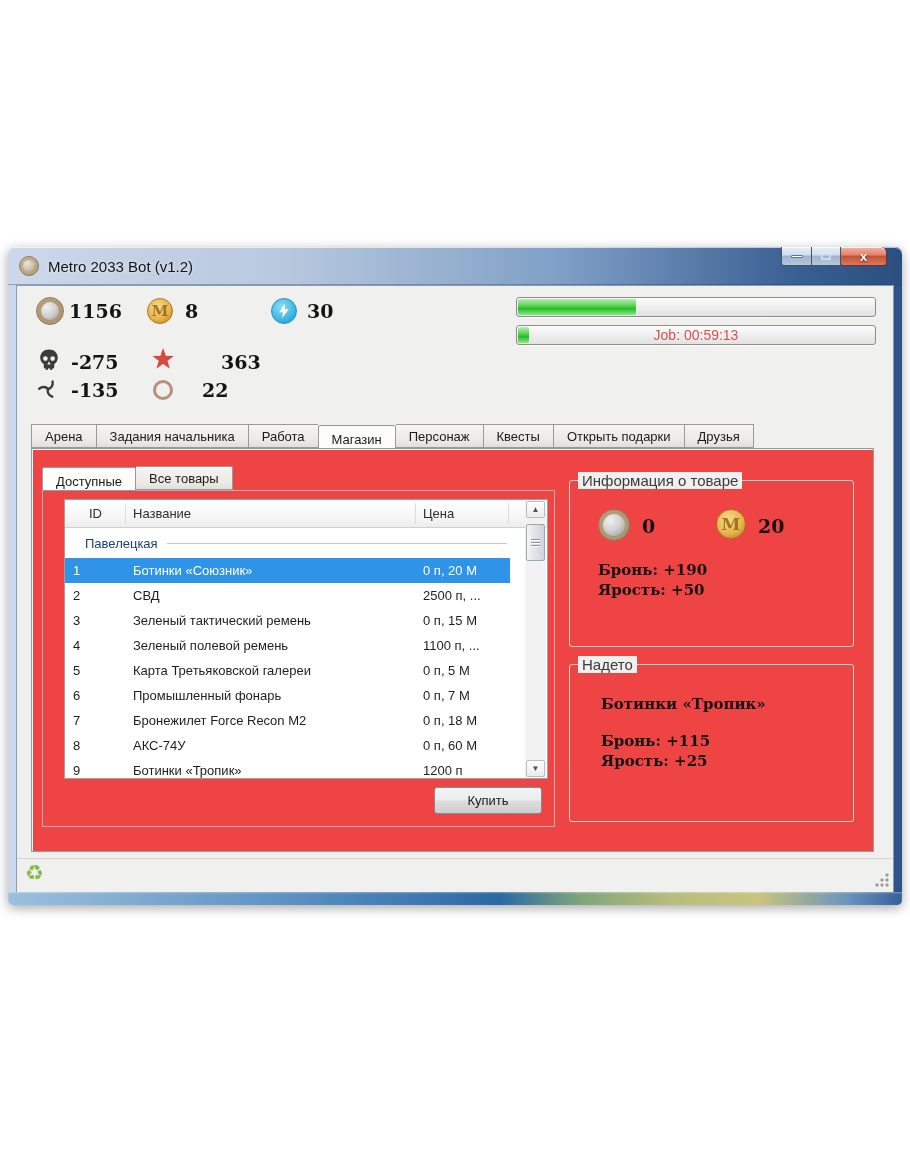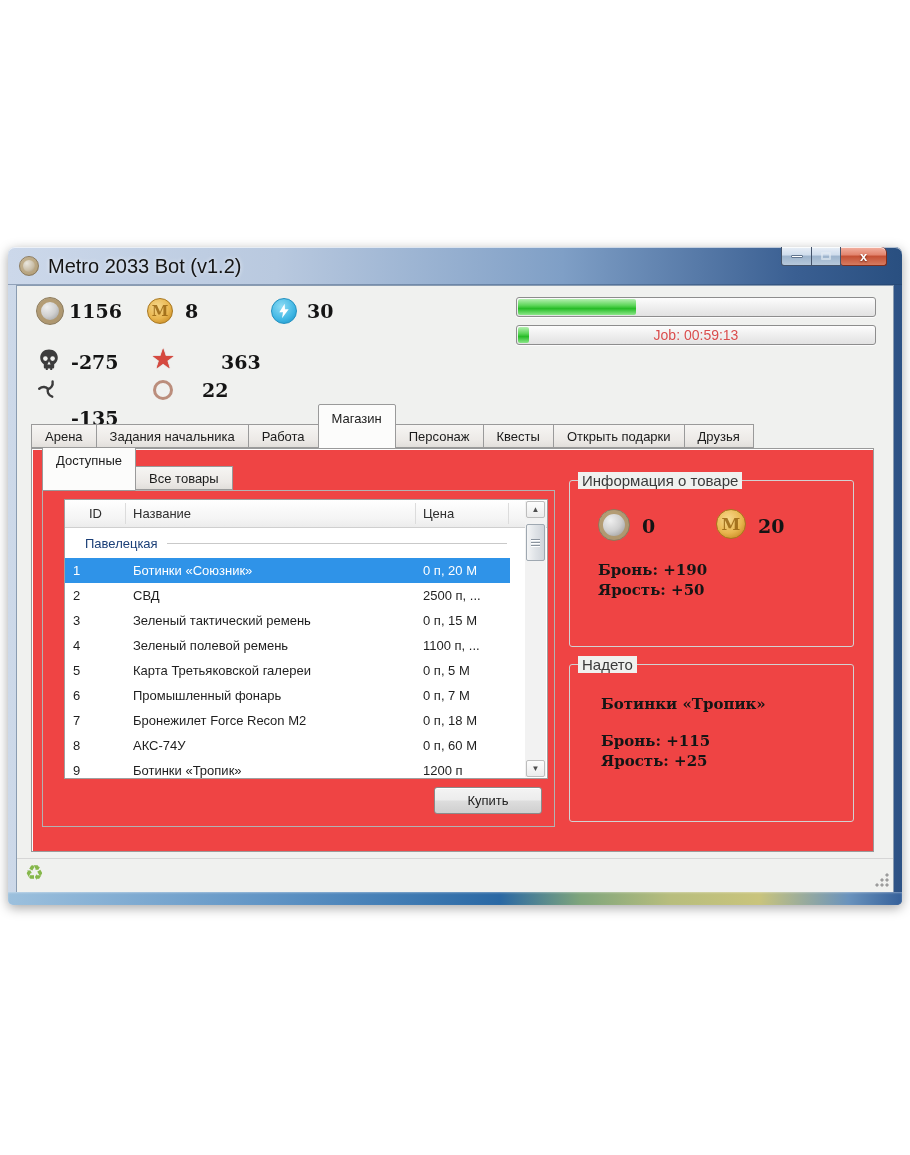--- a/index.html
+++ b/index.html
@@ -18,21 +18,21 @@
   }
 
   .titlebar { position:absolute; left:0; top:0; right:0; height:38px; border-radius:7px 7px 0 0;
     background:linear-gradient(to right,#ccd8ea 0%,#b9c9df 30%,#7f9fc6 62%,#3a5f92 88%,#294f80 100%);
     box-shadow:inset 0 1px 0 rgba(255,255,255,.65), inset 0 -1px 0 rgba(35,60,95,.35);
     display:flex; align-items:center; padding-left:11px;
   }
   .app-icon { width:20px; height:20px; border-radius:50%;
     background:radial-gradient(circle at 38% 35%, #e9e6de, #c9bda6 45%, #9b8a6b 75%, #7b6a4d);
     border:1px solid #8d7c5f; box-shadow:inset 0 0 0 3px rgba(186,166,128,.8); }
-  .title-text { margin-left:9px; font-size:20px; color:#151515; text-shadow:0 0 4px rgba(255,255,255,.8); }
+  .title-text { margin-left:9px; font-size:15px; color:#151515; text-shadow:0 0 4px rgba(255,255,255,.8); }
 
   .winbtns { position:absolute; top:0; right:15px; display:flex; }
   .wbtn { height:19px; border:1px solid #44536a; border-top:none; display:flex; align-items:center; justify-content:center;
     background:linear-gradient(to bottom,#e8eff7 0%,#cfdcec 45%,#9db4cd 50%,#b6c8da 100%);
     box-shadow:inset 0 1px 0 rgba(255,255,255,.8); }
   .wbtn.min { width:31px; border-radius:0 0 0 3px; }
   .wbtn.max { width:29px; border-left:none; }
   .wbtn.close { width:46px; border-left:none; border-radius:0 0 3px 3px; border-top-right-radius:6px;
     background:linear-gradient(to bottom,#f3b3a4 0%,#e2836c 45%,#c44f33 50%,#d67b60 100%);
     border-color:#7e2d1c; }
@@ -66,21 +66,21 @@
     background:linear-gradient(to bottom,#b4efb0 0%,#5ed65a 40%,#27bc27 60%,#8ce789 100%); }
   .pbar.arena { top:11px; } .pbar.arena .fill { width:33%; }
   .pbar.job { top:39px; } .pbar.job .fill { width:3%; }
   .pbar .ptext { position:absolute; left:0; right:0; top:1px; text-align:center; font-size:14px; color:#d94d4d; text-shadow:0 0 2px rgba(255,255,255,.7); }
 
   
   .tabstrip { position:absolute; left:14px; top:133px; height:29px; display:flex; align-items:flex-end; z-index:3; }
   .tab { height:24px; line-height:23px; padding:0 13px; font-size:13px; color:#1b1b1b;
     background:linear-gradient(to bottom,#f6f5f3,#ece9e6 70%,#e2dfdb); border:1px solid #9a9a9a; border-right:none; }
   .tab:last-child { border-right:1px solid #9a9a9a; }
-  .tab.active { height:45px; line-height:28px; background:#fcfcfb; border-right:1px solid #9a9a9a; border-radius:2px 2px 0 0; margin-bottom:-1px; position:relative; z-index:4; }
+  .tab.active { height:24px; line-height:28px; background:#fcfcfb; border-right:1px solid #9a9a9a; border-radius:2px 2px 0 0; margin-bottom:-1px; position:relative; z-index:4; }
   .tab.active + .tab { border-left:none; }
 
   .mainpanel { position:absolute; left:14px; top:162px; width:843px; height:404px; background:#ef4444;
     border:1px solid #9a9a9a; box-shadow:inset 1px 1px 0 #fdfdfd; z-index:2; }
 
   
   .subtabstrip { position:absolute; left:10px; top:10px; height:31px; display:flex; align-items:flex-end; z-index:3; }
   .subpanel { position:absolute; left:10px; top:41px; width:513px; height:337px; border:1px solid #b2b2b2; background:transparent; }
 
   
@@ -180,21 +180,21 @@
       <div class="star-ico" style="left:134px; top:60px;">★</div>
       <div class="stat-val" style="left:172px; top:65px;margin-left:32px;">363</div>
 
       <svg class="svg-ico" style="left:20px; top:92px;" width="22" height="22" viewBox="0 0 24 24">
         <g fill="none" stroke="#3c3c3c" stroke-width="2.6" stroke-linecap="round">
           <path d="M12 12 C 15 11.5, 17.8 8.5, 17 3.8"></path>
           <path d="M12 12 C 15 11.5, 17.8 8.5, 17 3.8" transform="rotate(120 12 12)"></path>
           <path d="M12 12 C 15 11.5, 17.8 8.5, 17 3.8" transform="rotate(240 12 12)"></path>
         </g>
       </svg>
-      <div class="stat-val" style="left:54px; top:93px;margin-top:28px;">-135</div>
+      <div class="stat-val" style="left:54px; top:93px;">-135</div>
 
       <div class="ring-ico" style="left:136px; top:94px; width:20px; height:20px;"></div>
       <div class="stat-val" style="left:185px; top:93px;">22</div>
 
       <div class="pbar arena">
         <div class="fill"></div>
       </div>
       <div class="pbar job">
         <div class="fill"></div>
         <div class="ptext">Job: 00:59:13</div>

